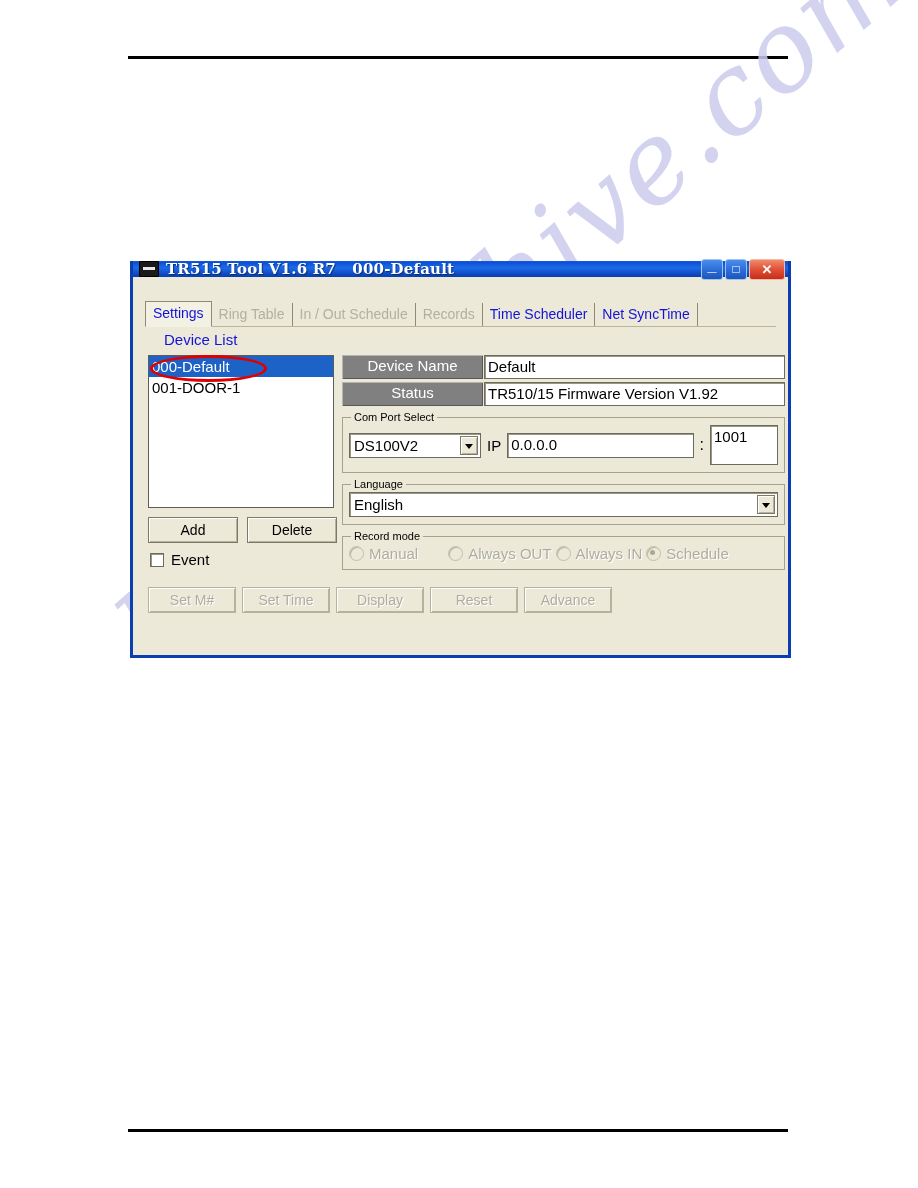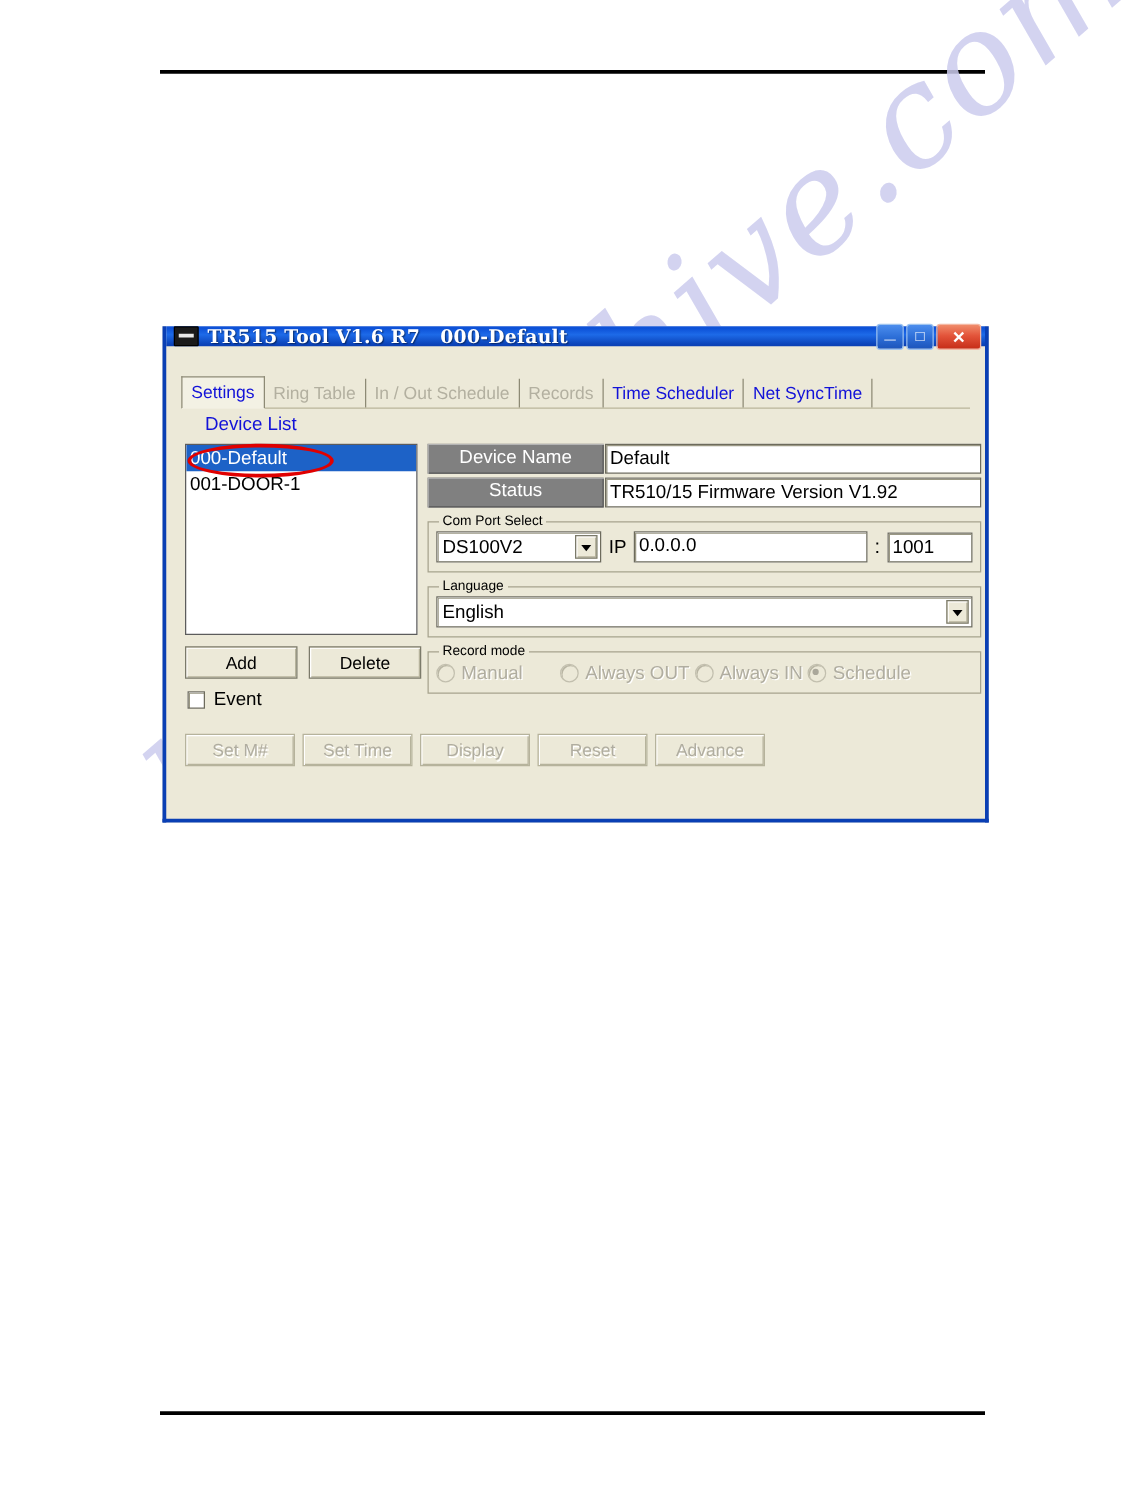--- a/index.html
+++ b/index.html
@@ -328,21 +328,21 @@
     border-left: 4px solid transparent;
     border-right: 4px solid transparent;
     border-top: 5px solid #000;
   }
 
   #comport-inner { display: flex; align-items: center; gap: 6px; }
   #combo-comport { width: 132px; flex: none; }
   #ip-label { font-size: 15px; }
   #ip-field { flex: 1; height: 25px; }
   #colon-label { font-size: 16px; }
-  #port-field { width: 68px; height: 24px; flex: none; }
+  #port-field { width: 68px; height: 40px; flex: none; }
 
   #combo-language { width: 100%; }
 
   #record-mode-inner {
     display: flex;
     align-items: center;
     gap: 4px;
     padding-top: 1px;
   }
   .radio-item {

